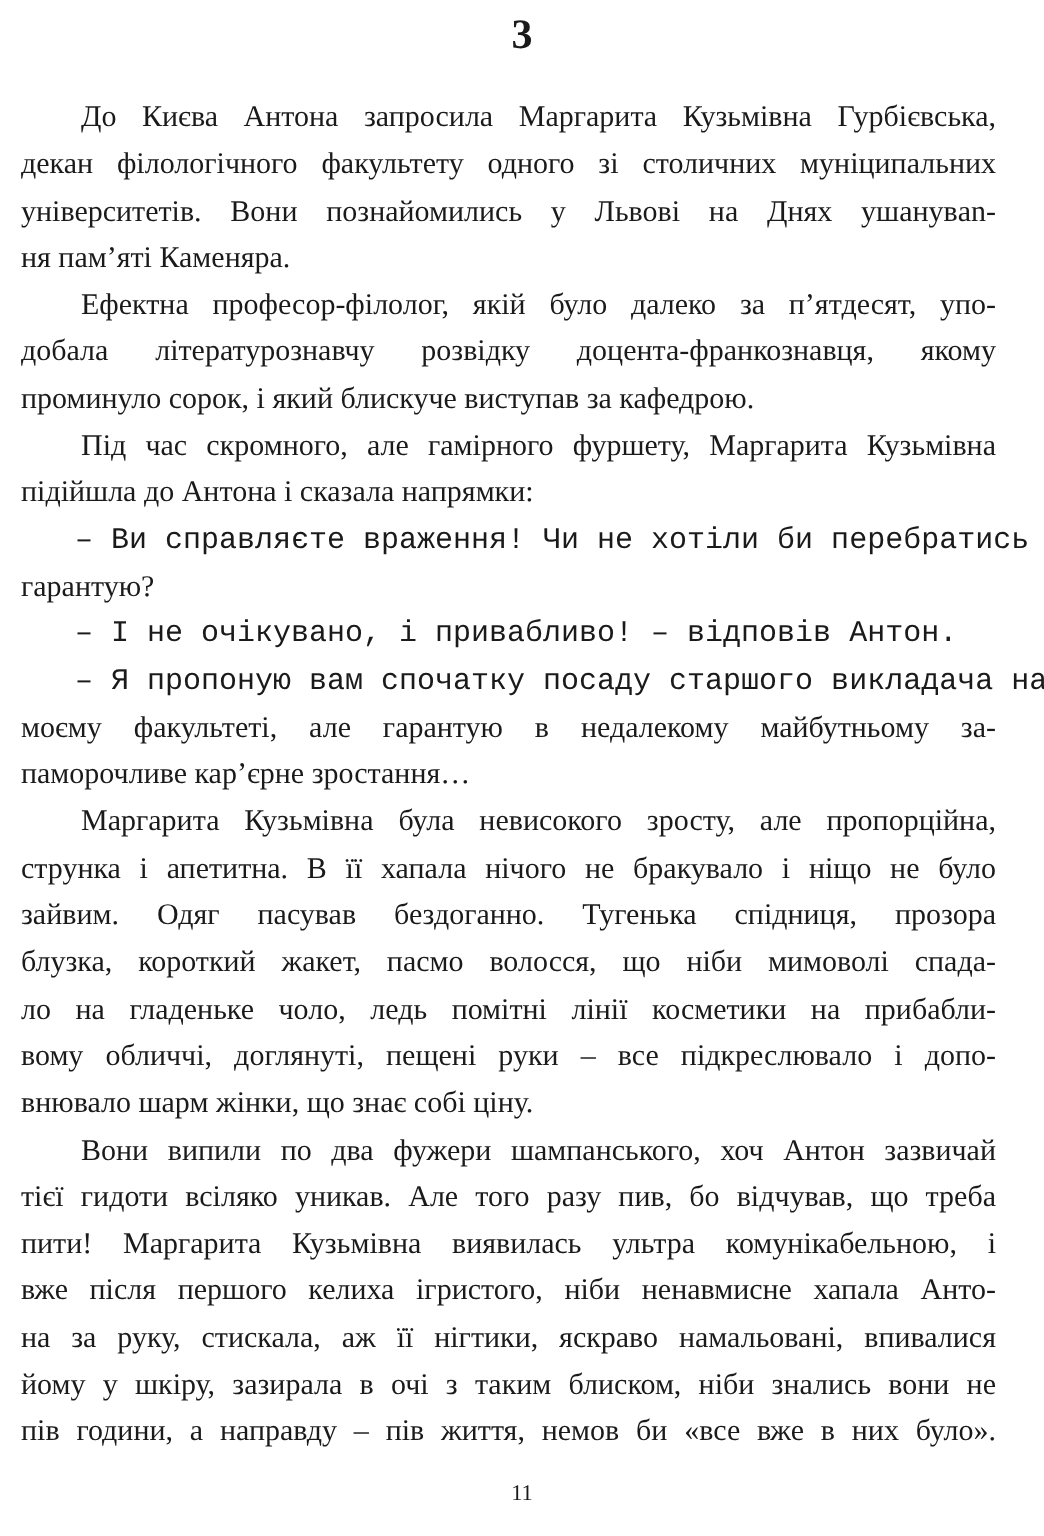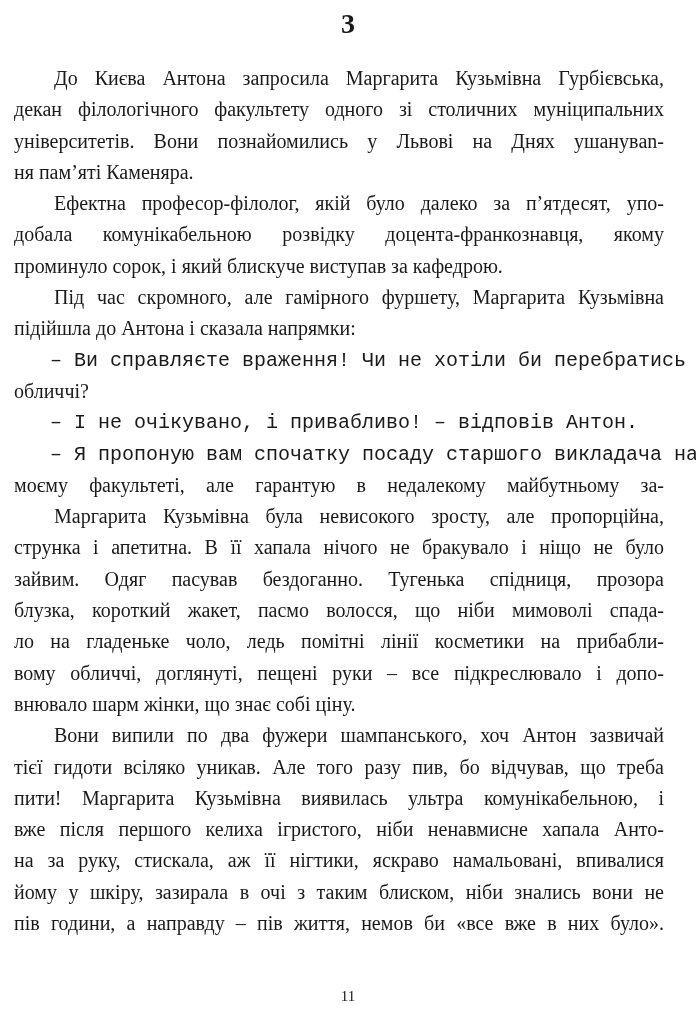--- a/index.html
+++ b/index.html
@@ -25,41 +25,42 @@
 
   <div>
     <span class="line indent">До Києва Антона запросила Маргарита Кузьмівна Гурбієвська,</span>
     <span class="line">декан філологічного факультету одного зі столичних муніципальних</span>
     <span class="line">університетів. Вони познайомились у Львові на Днях ушанувan-</span>
     <span class="line last">ня пам’яті Каменяра.</span>
   </div>
 
   <div>
     <span class="line indent">Ефектна професор-філолог, якій було далеко за п’ятдесят, упо-</span>
-    <span class="line">добала комунікабельною розвідку доцента-франкознавця, якому</span>
+    <span class="line">добала літературознавчу розвідку доцента-франкознавця, якому</span>
     <span class="line last">проминуло сорок, і який блискуче виступав за кафедрою.</span>
   </div>
 
   <div>
     <span class="line indent">Під час скромного, але гамірного фуршету, Маргарита Кузьмівна</span>
     <span class="line last">підійшла до Антона і сказала напрямки:</span>
   </div>
 
   <div>
     <span class="line dlg">– Ви справляєте враження! Чи не хотіли би перебратись до</span>
-    <span class="line last">обличчі?</span>
+    <span class="line last">гарантую?</span>
   </div>
 
   <div>
     <span class="line dlg last">– І не очікувано, і привабливо! – відповів Антон.</span>
   </div>
 
   <div>
     <span class="line dlg">– Я пропоную вам спочатку посаду старшого викладача на</span>
     <span class="line">моєму факультеті, але гарантую в недалекому майбутньому за-</span>
+    <span class="line last">паморочливе кар’єрне зростання…</span>
   </div>
 
   <div>
     <span class="line indent">Маргарита Кузьмівна була невисокого зросту, але пропорційна,</span>
     <span class="line">струнка і апетитна. В її хапала нічого не бракувало і ніщо не було</span>
     <span class="line">зайвим. Одяг пасував бездоганно. Тугенька спідниця, прозора</span>
     <span class="line">блузка, короткий жакет, пасмо волосся, що ніби мимоволі спада-</span>
     <span class="line">ло на гладеньке чоло, ледь помітні лінії косметики на прибабли-</span>
     <span class="line">вому обличчі, доглянуті, пещені руки – все підкреслювало і допо-</span>
     <span class="line last">внювало шарм жінки, що знає собі ціну.</span>

